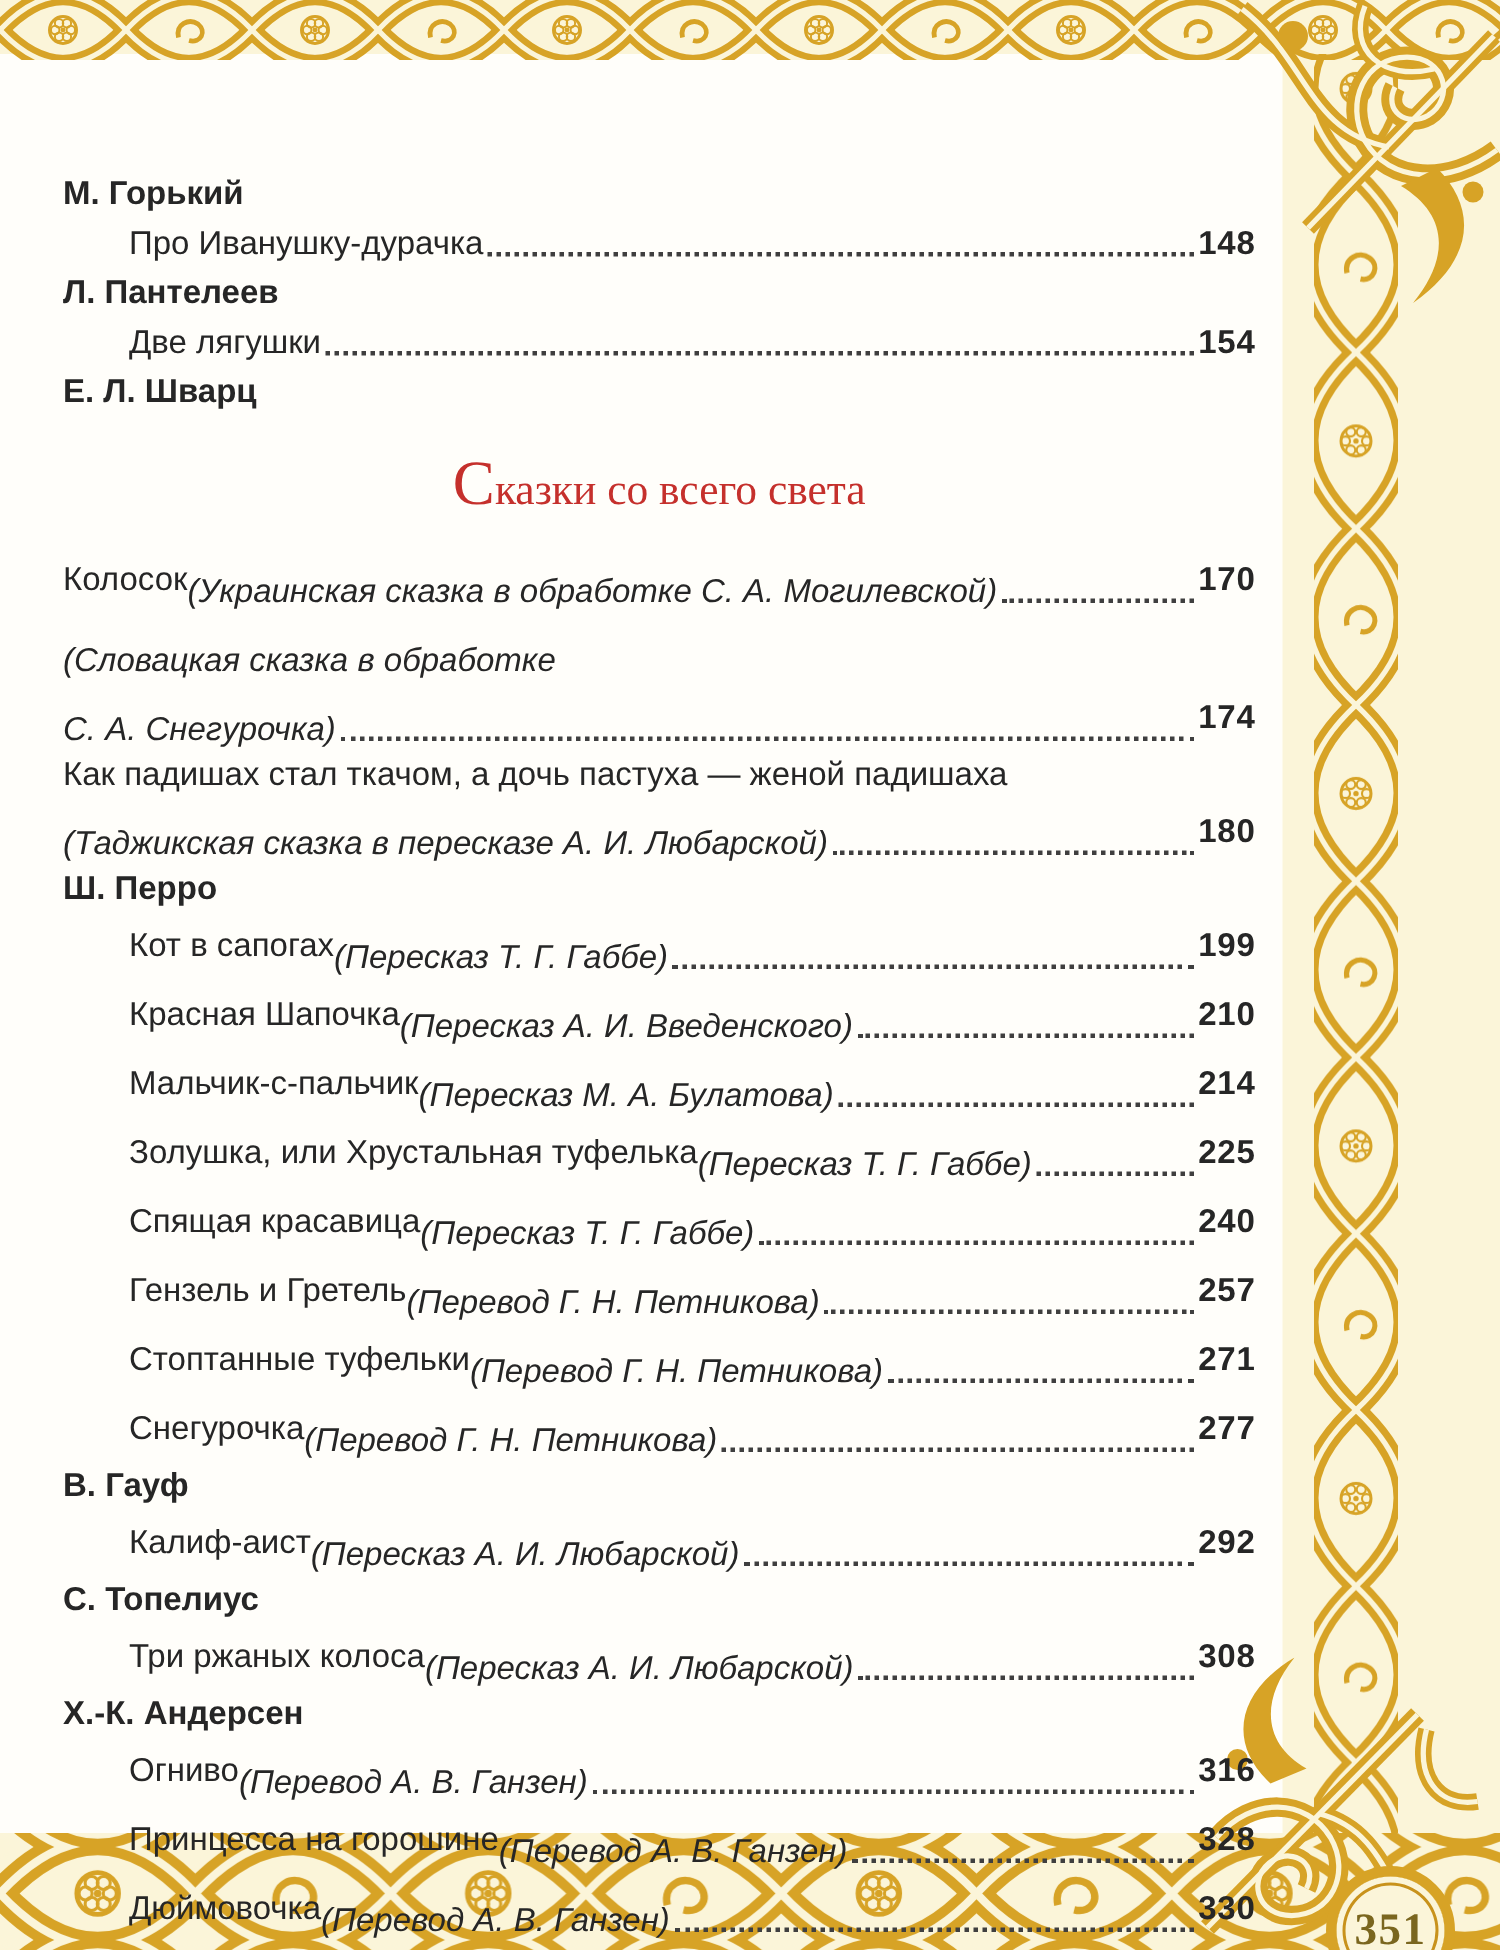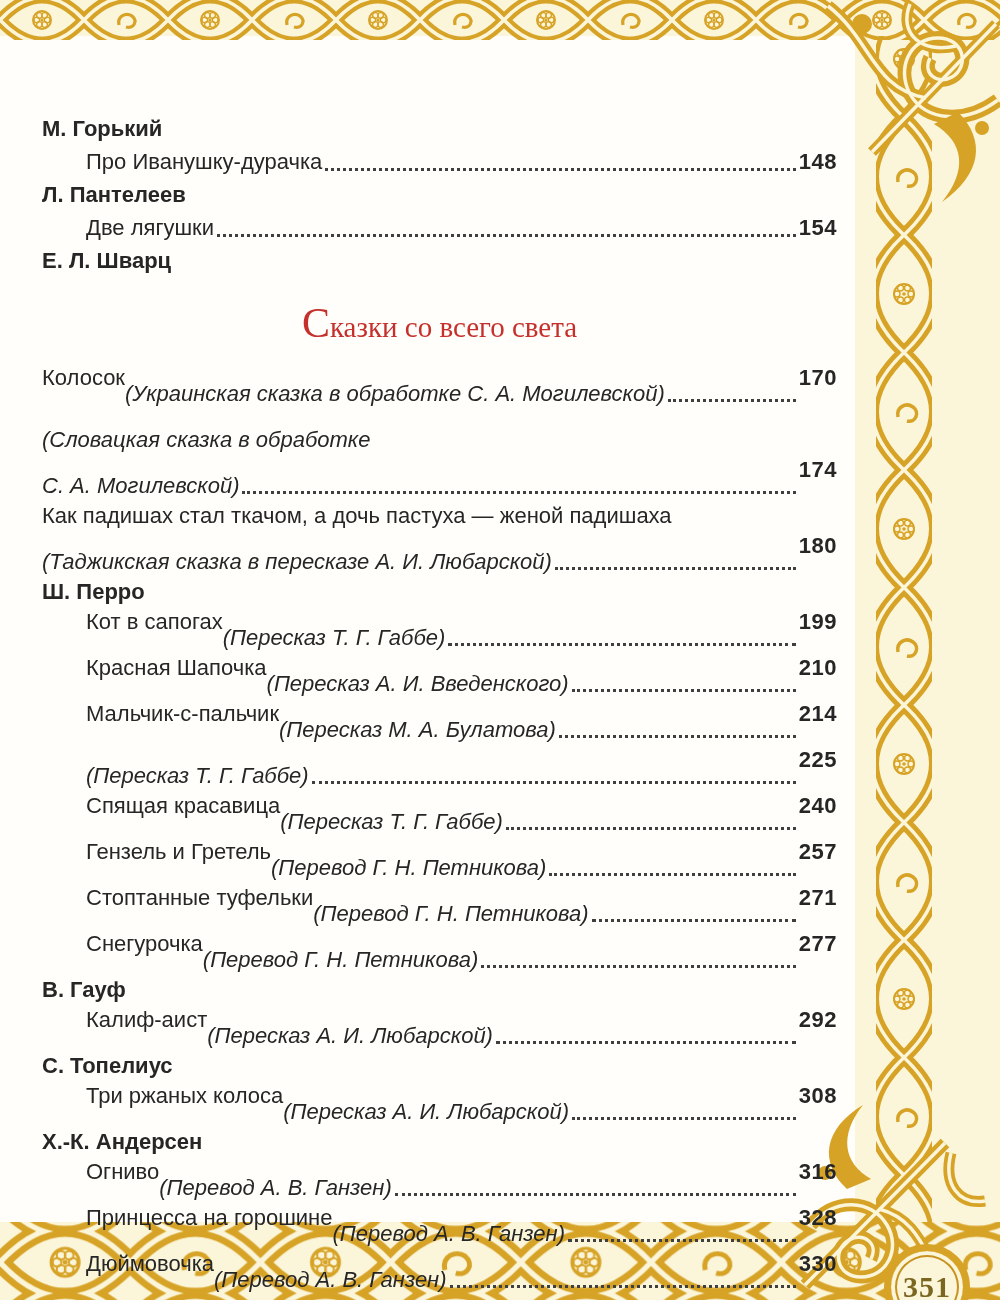--- a/index.html
+++ b/index.html
@@ -29,21 +29,21 @@
     box-shadow: inset 0 0 0 4px var(--cream,#fbf5d9), inset 0 0 0 6px var(--gold-dark,#c8921c);
     display:flex;align-items:center;justify-content:center;
     box-sizing:border-box;z-index:5;
   }
   .badge span{
     font-family:"Liberation Serif",serif;font-weight:bold;
     font-size:30px;color:#7a661f;letter-spacing:1px;
   }
   
   .content{position:absolute;left:42px;top:112px;width:795px;}
-  .toc .row{display:flex;align-items:flex-start;font-size:22px;line-height:30px;white-space:nowrap;}
+  .toc .row{display:flex;align-items:center;font-size:22px;line-height:30px;white-space:nowrap;}
   .toc-top .row{line-height:33px;}
   .row.indent{padding-left:44px;}
   .row.author{font-weight:bold;}
   .row .it{font-style:italic;margin-top:16px;}
   .row .leader{
     flex:1 1 auto;min-width:18px;align-self:flex-end;
     border-bottom:3px dotted var(--dots,#3f3f3f);
     margin:0 3px 7px 3px;
   }
   .row .pagenum{font-weight:bold;letter-spacing:0.5px;}
@@ -203,21 +203,21 @@
       <span class="it">(Украинская сказка в обработке С. А. Могилевской)</span>
       <span class="leader"></span>
       <span class="pagenum">170</span>
     </div>
         <div class="row entry">
       <span class="it">(Словацкая сказка в обработке</span>
 
     </div>
         <div class="row entry">
       <span class="plain"></span>
-      <span class="it">С. А. Могилевской) </span>
+      <span class="it">С. А. Снегурочка) </span>
       <span class="leader"></span>
       <span class="pagenum">174</span>
     </div>
         <div class="row entry">
       <span class="plain">Как падишах стал ткачом, а дочь пастуха — женой падишаха</span>
       <span class="it"></span>
 
     </div>
         <div class="row entry">
       <span class="plain"></span>
@@ -242,20 +242,21 @@
       <span class="leader"></span>
       <span class="pagenum">210</span>
     </div>
         <div class="row entry indent">
       <span class="plain">Мальчик-с-пальчик </span>
       <span class="it">(Пересказ М. А. Булатова) </span>
       <span class="leader"></span>
       <span class="pagenum">214</span>
     </div>
         <div class="row entry indent">
+      <span class="plain">Золушка, или Хрустальная туфелька </span>
       <span class="it">(Пересказ Т. Г. Габбе) </span>
       <span class="leader"></span>
       <span class="pagenum">225</span>
     </div>
         <div class="row entry indent">
       <span class="plain">Спящая красавица </span>
       <span class="it">(Пересказ Т. Г. Габбе)</span>
       <span class="leader"></span>
       <span class="pagenum">240</span>
     </div>

